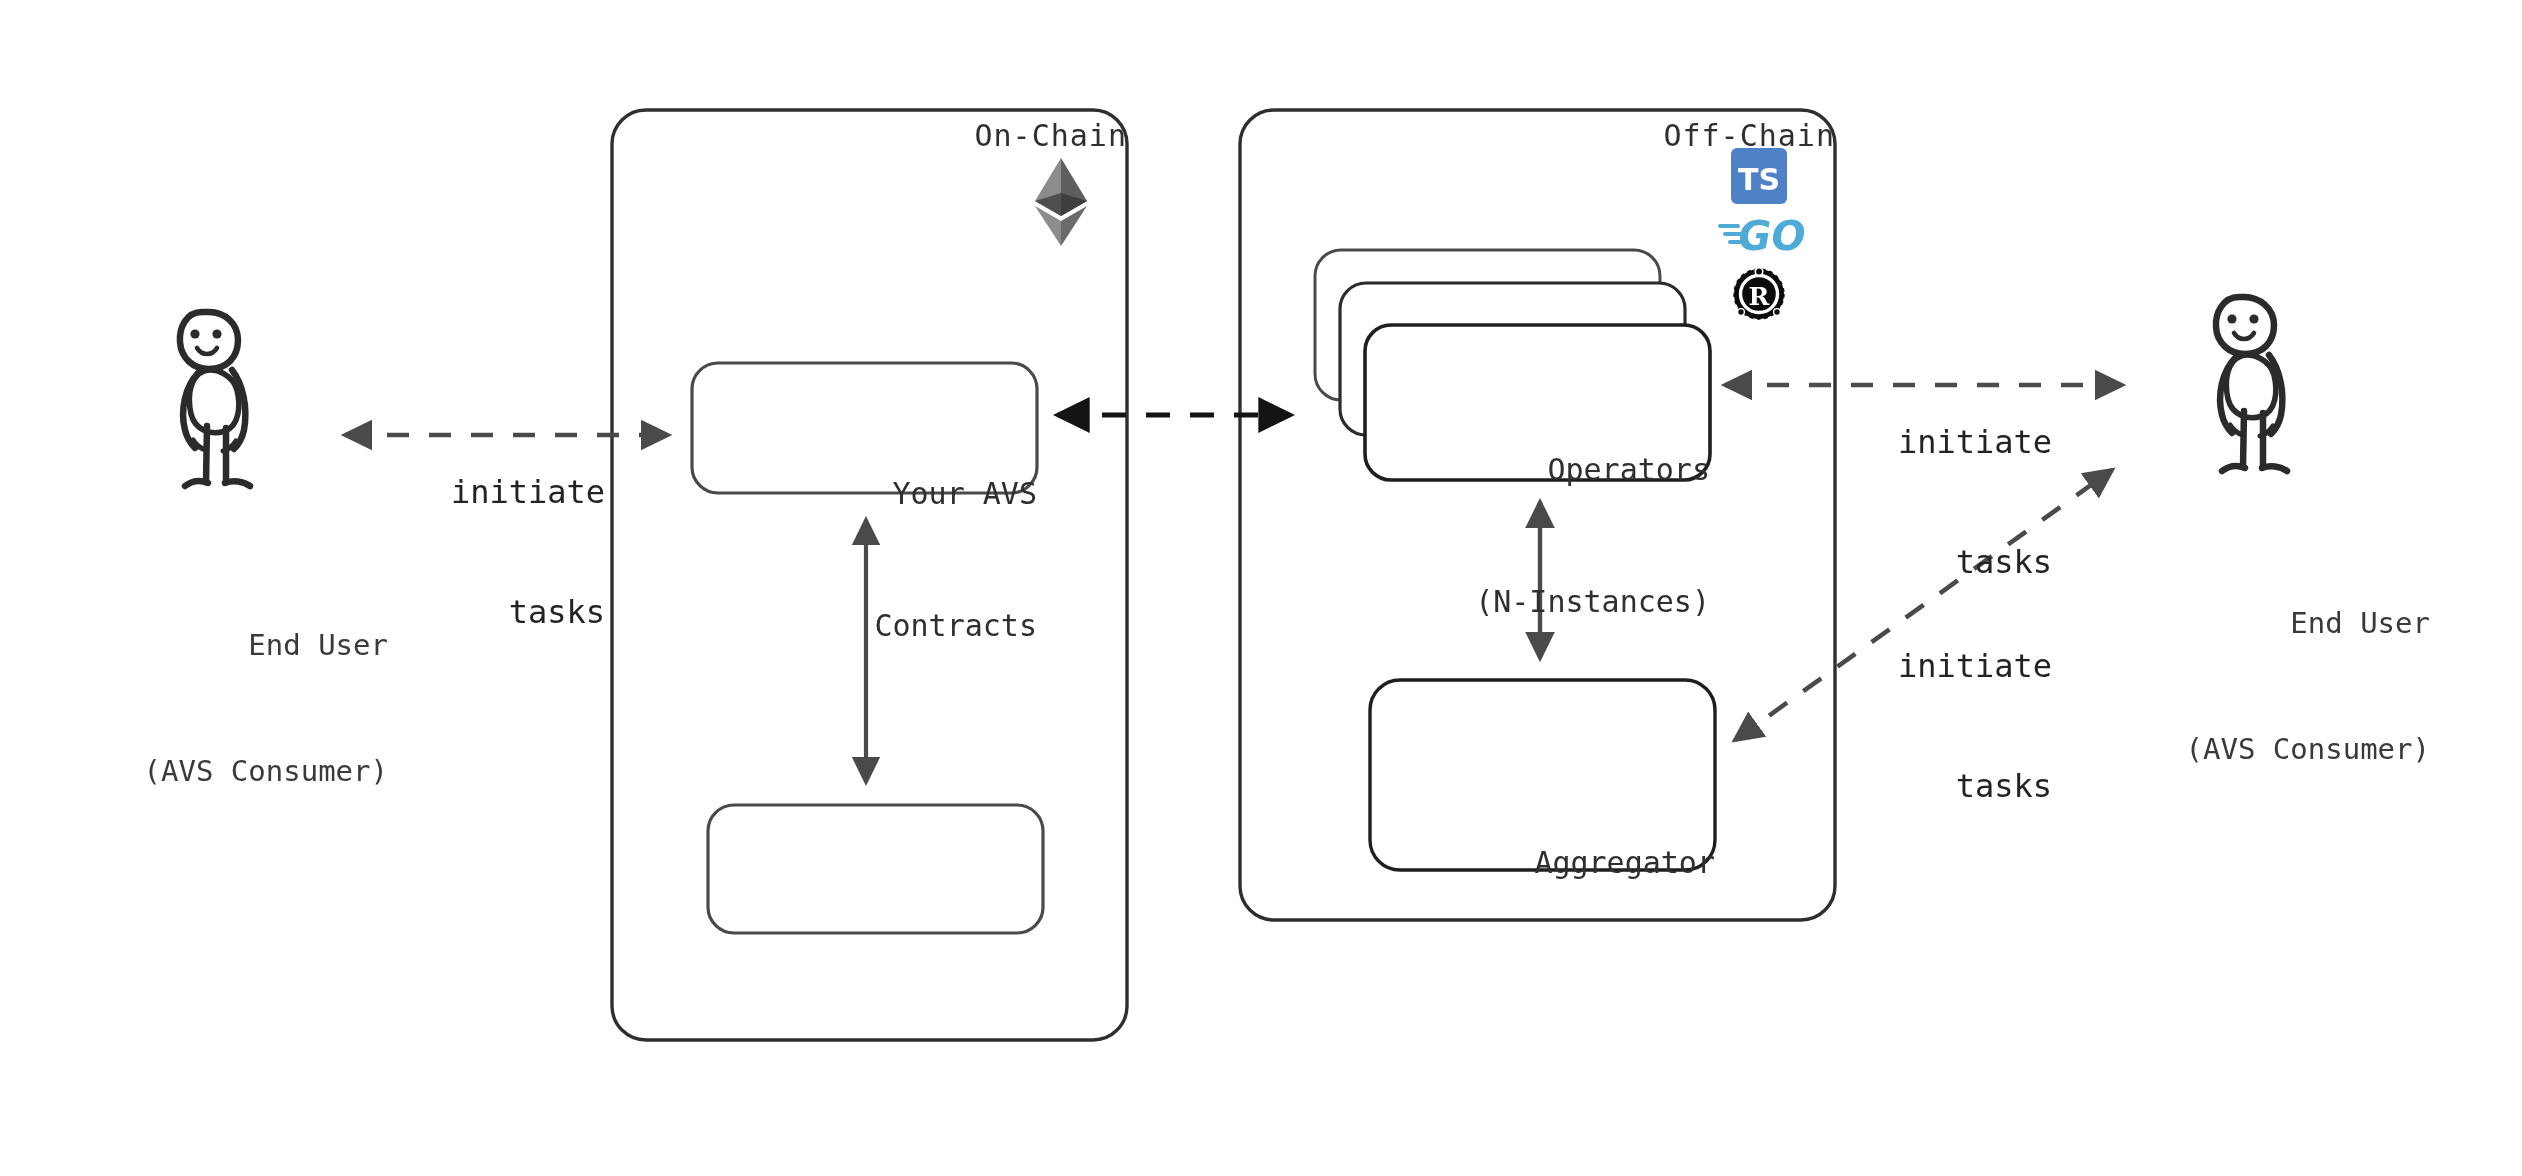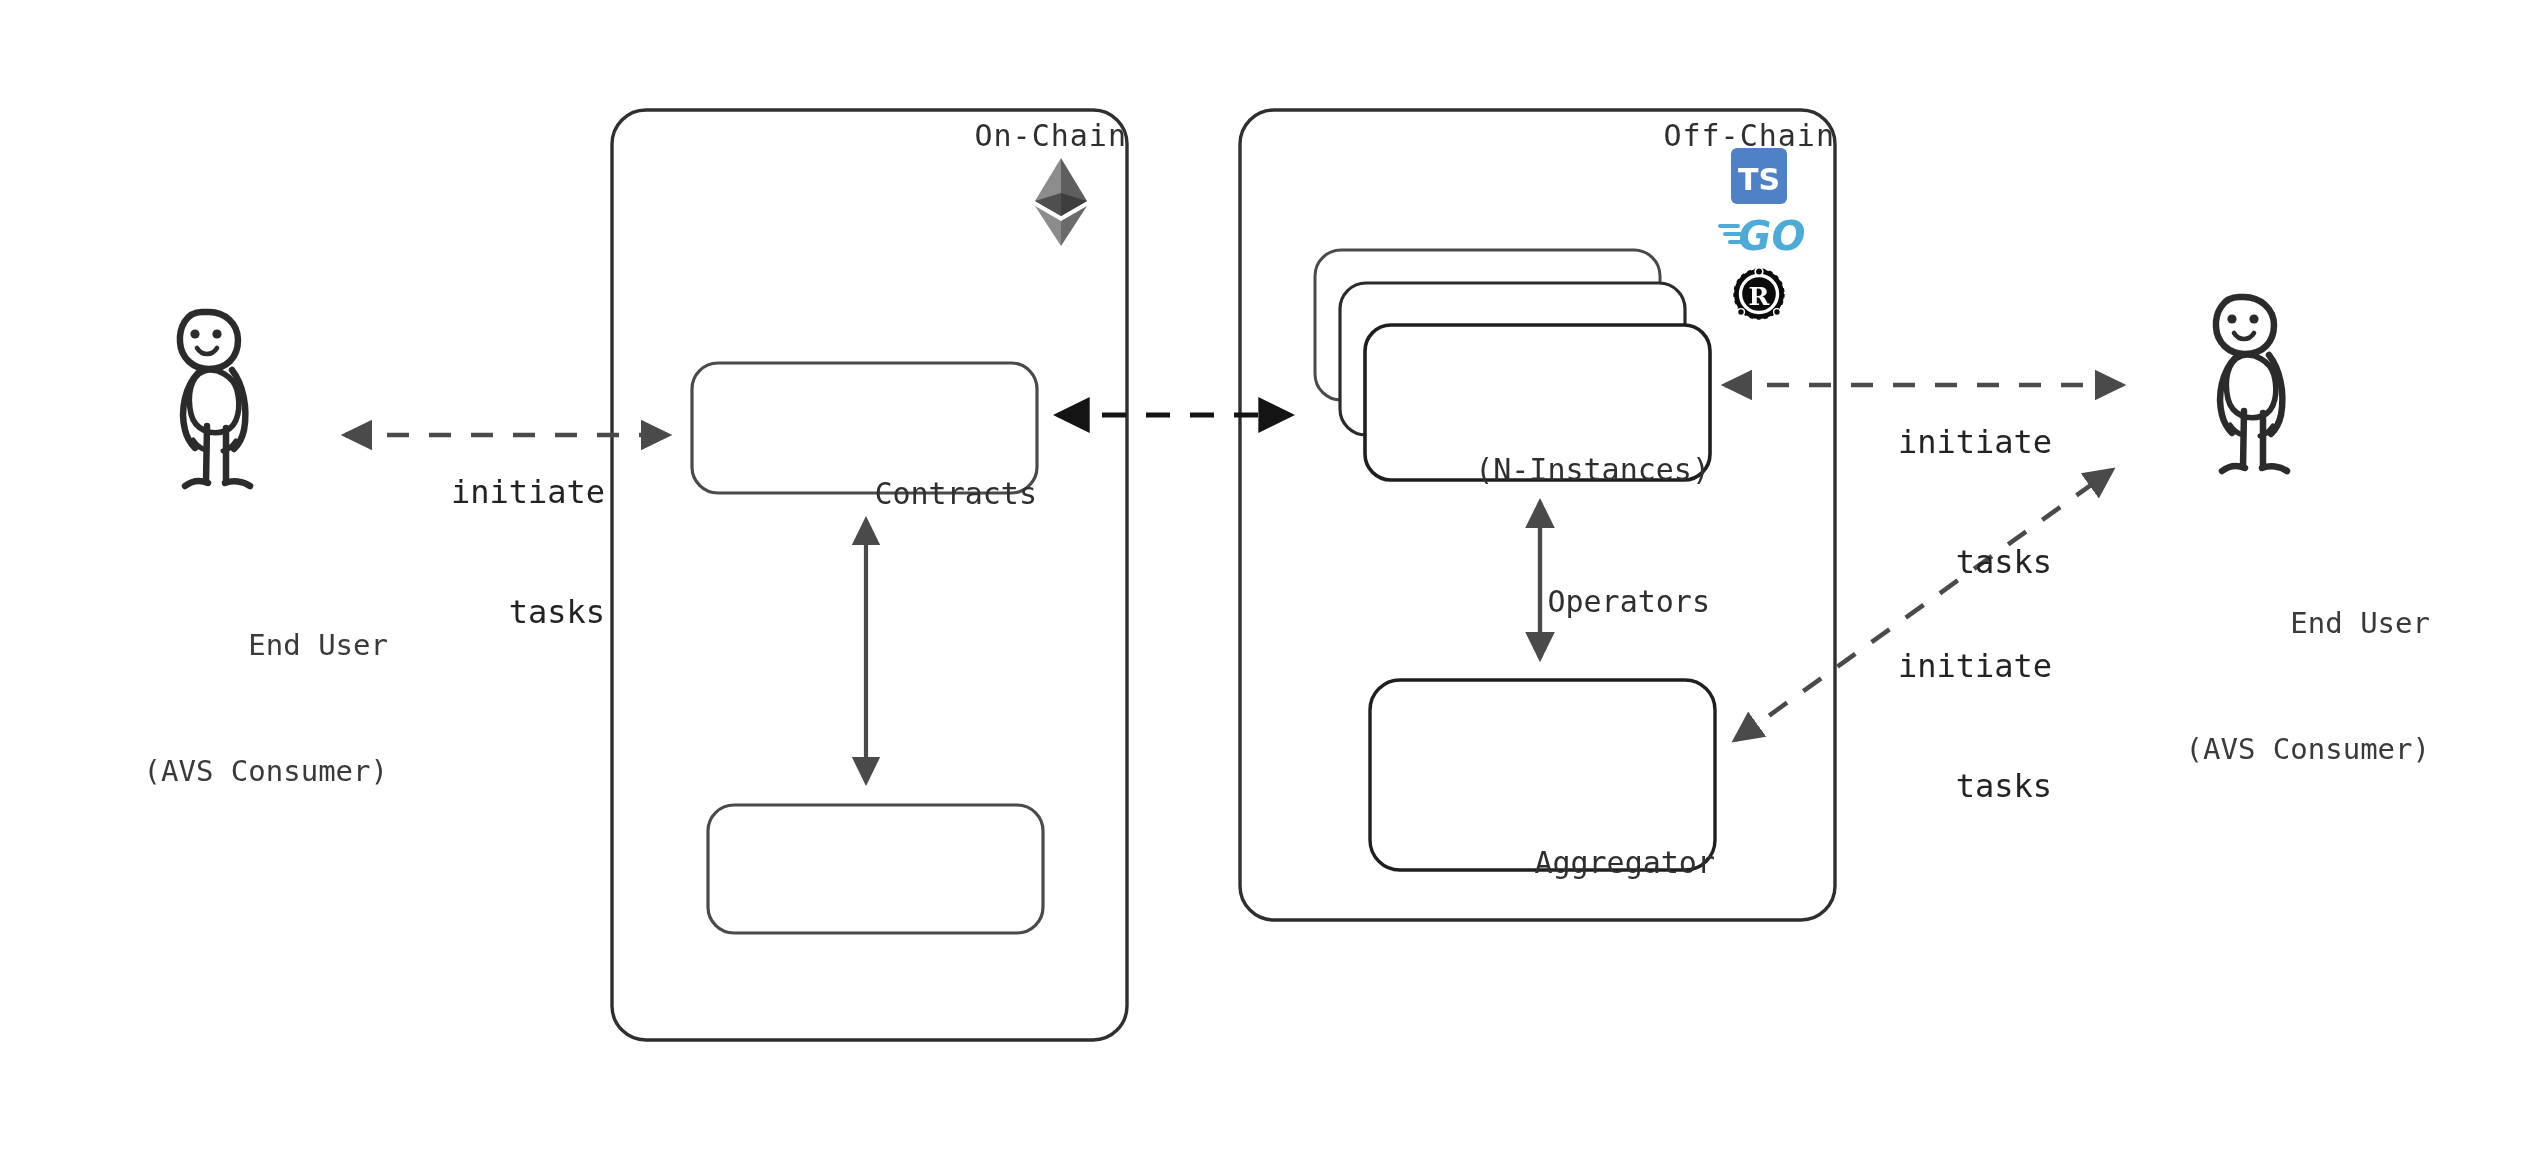--- a/index.html
+++ b/index.html
@@ -159,29 +159,30 @@
       <circle cx="8" cy="44" r="3.4" fill="#0b0b0b" stroke="#ffffff" stroke-width="1.4"></circle>
       <circle cx="44" cy="44" r="3.4" fill="#0b0b0b" stroke="#ffffff" stroke-width="1.4"></circle>
     </g>
   </svg>
 
   <div class="lbl panel-title" style="left:612px;top:118px;width:515px;">On-Chain</div>
 
   <div class="lbl panel-title" style="left:1240px;top:118px;width:595px;">Off-Chain</div>
 
   <div class="lbl node-label" style="left:692px;top:384px;width:345px;">
+    <div>Your AVS</div>
     <div>Contracts</div>
   </div>
 
   <div class="lbl node-label" style="left:708px;top:826px;width:335px;">
   </div>
 
   <div class="lbl node-label" style="left:1365px;top:360px;width:345px;">
+    <div>Operators</div>
     <div>(N-Instances)</div>
-    <div>Operators</div>
   </div>
 
   <div class="lbl node-label" style="left:1370px;top:753px;width:345px;">
     <div>Aggregator</div>
   </div>
 
   <div class="lbl edge-label" style="left:405px;top:392px;width:200px;">
     <div>initiate</div>
     <div>tasks</div>
   </div>

